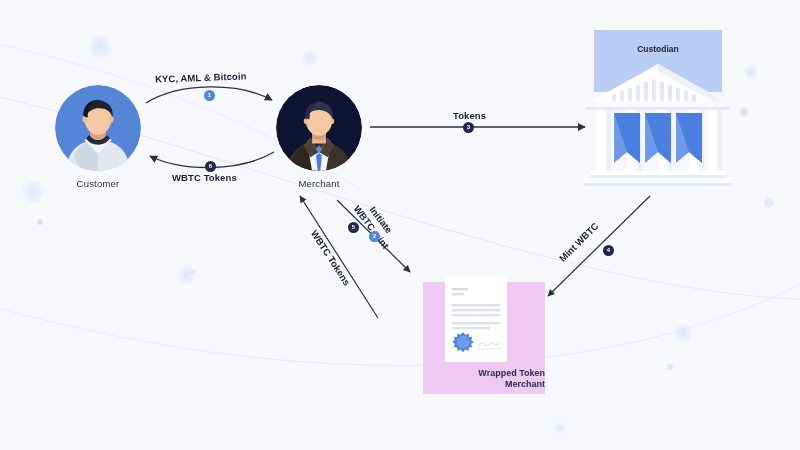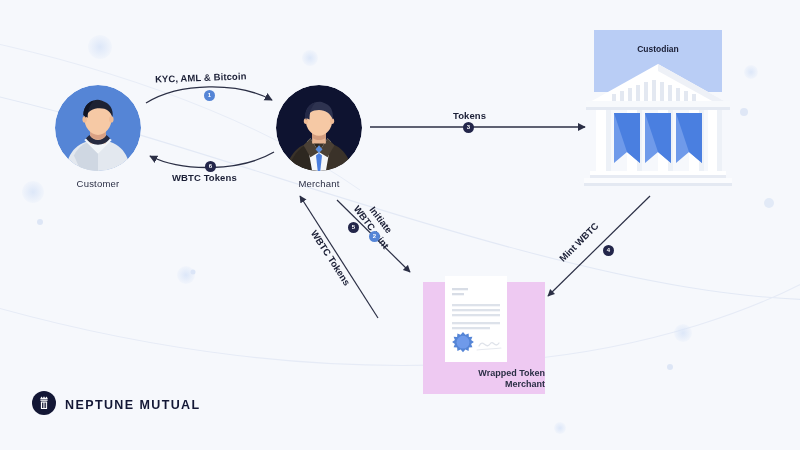--- a/index.html
+++ b/index.html
@@ -317,31 +317,14 @@
     <span>WBTC Tokens</span>
   </div>
   <div class="badge" style="left:348px; top:222px; background:#23264a;">5</div>
 
   <div style="position:absolute; left:557px; top:256px; transform:rotate(-45deg); transform-origin:left top;
               font-size:9.5px; font-weight:600; color:#1b1f36; white-space:nowrap;">
     <span>Mint WBTC</span>
   </div>
   <div class="badge" style="left:603px; top:245px; background:#23264a;">4</div>
 
-  <div id="logo">
-    <span>
-      <svg width="24" height="24" viewBox="0 0 24 24">
-        <circle cx="12" cy="12" r="12" fill="#131735"></circle>
-
-        <path d="M8.4 7.2 L9.6 5.6 L10.8 7.2 L12 5.2 L13.2 7.2 L14.4 5.6 L15.6 7.2 L15.6 8.6 L8.4 8.6 Z" fill="#ffffff"></path>
-        <rect x="8.4" y="9.2" width="7.2" height="0.9" fill="#ffffff"></rect>
-        <rect x="8.9" y="10.6" width="6.2" height="7.4" rx="0.6" fill="#ffffff"></rect>
-        <g fill="#131735">
-          <rect x="10" y="11.6" width="0.9" height="5.4"></rect>
-          <rect x="11.6" y="11.6" width="0.9" height="5.4"></rect>
-          <rect x="13.2" y="11.6" width="0.9" height="5.4"></rect>
-        </g>
-      </svg>
-    </span>
-    <span class="logo-text">NEPTUNE MUTUAL</span>
-  </div>
 
 </div>
 
 </body></html>

